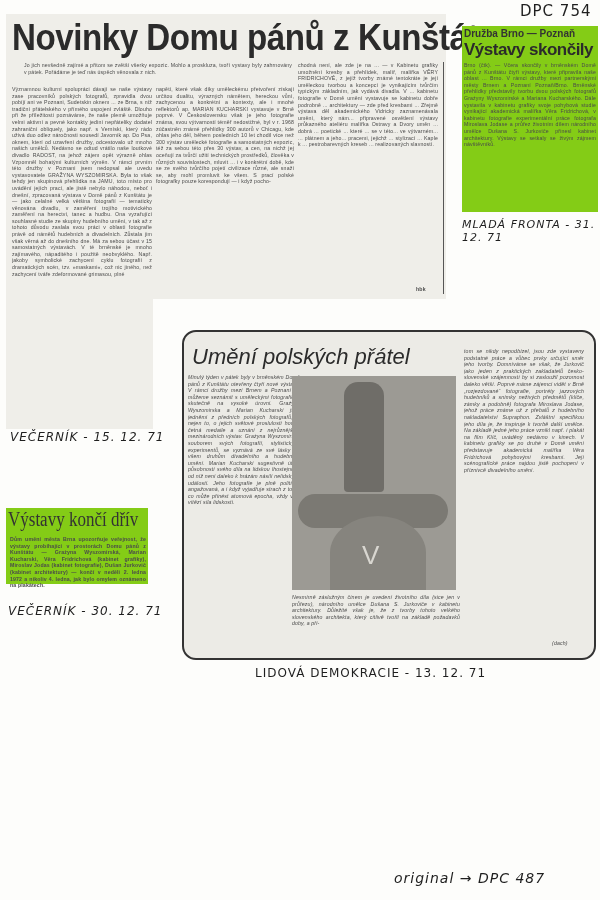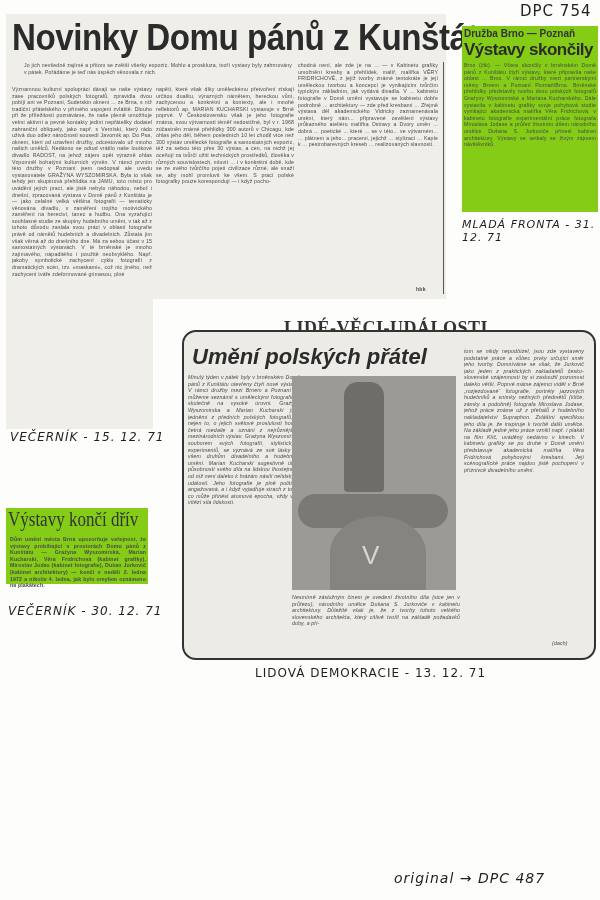--- a/index.html
+++ b/index.html
@@ -38,23 +38,22 @@
   <span>MLADÁ FRONTA - 31. 12. 71</span>
 </div>
 
 <div class="clip" style="left:6px;top:508px;width:142px;height:76px;">
   <div style="position:absolute;left:2px;top:0px;font-family:'Liberation Serif',serif;font-size:20px;color:#333;white-space:nowrap;transform:scaleX(0.85);transform-origin:left;">Výstavy končí dřív</div>
   <div class="txt col" style="left:4px;top:28px;width:136px;height:78px;font-weight:bold;">Dům umění města Brna upozorňuje veřejnost, že výstavy probíhající v prostorách Domu pánů z Kunštátu — Grażyna Wyszomirská, Marian Kucharski, Věra Fridrichová (kabinet grafiky), Miroslav Jodas (kabinet fotografie), Dušan Jurkovič (kabinet architektury) — končí v neděli 2. ledna 1972 a nikoliv 4. ledna, jak bylo omylem oznámeno na plakátech.</div>
 </div>
 <div class="hand" style="left:8px;top:604px;font-size:12px;">VEČERNÍK - 30. 12. 71</div>
 
 <div class="clip" style="left:180px;top:318px;width:418px;height:344px;background:#fdfdfb;">
-  <div style="position:absolute;left:104px;top:0px;font-family:'Liberation Serif',serif;font-weight:bold;font-size:18px;color:#333;text-decoration:underline;letter-spacing:0.5px;white-space:nowrap;">LIDÉ-VĚCI-UDÁLOSTI</div>
   <div style="position:absolute;left:2px;top:12px;width:410px;height:326px;border:2px solid #333;border-radius:14px;background:#ecebe6;"></div>
-  <div style="position:absolute;left:12px;top:26px;font-family:'Liberation Sans',sans-serif;font-weight:bold;font-style:italic;font-size:22px;color:#2b2b2b;white-space:nowrap;">Umění polských přátel</div>
+  <div style="position:absolute;left:12px;top:26px;font-family:'Liberation Sans',sans-serif;font-weight:normal;font-style:italic;font-size:22px;color:#2b2b2b;white-space:nowrap;">Umění polských přátel</div>
   <div class="txt col" style="left:8px;top:56px;width:112px;height:272px;font-style:italic;">Minulý týden v pátek byly v brněnském Domě pánů z Kunštátu otevřeny čtyři nové výstavy. V rámci družby mezi Brnem a Poznaní se můžeme seznámit s uměleckými fotografiemi skutečně na vysoké úrovni. Grażyna Wyszomirska a Marian Kucharski jsou jedněmi z předních polských fotografů, a nejen to, o jejich světové proslulosti hovoří četná medaile a uznání z nejrůznějších mezinárodních výstav. Grażyna Wyszomirska souborem svých fotografií, stylistických experimentů, se vyznává ze své lásky ke všem druhům divadelního a hudebního umění. Marian Kucharski sugestivně útočí působností svého díla na lidskou lhostejnost, od níž není daleko k hrázám násilí nelidských událostí. Jeho fotografie je plně politicky angažovaná, a i když vyjadřuje strach z toho, co může přinést atomová epocha, vždy v ní vítězí síla lidskosti.</div>
   <div class="photo" style="left:112px;top:58px;width:164px;height:214px;">
     <div style="position:absolute;left:52px;top:6px;width:40px;height:110px;background:#6f6d68;border-radius:14px 14px 4px 4px;"></div>
     <div style="position:absolute;left:6px;top:118px;width:150px;height:34px;background:#7b7973;border-radius:20px;"></div>
     <div style="position:absolute;left:38px;top:140px;width:96px;height:74px;background:#86847e;border-radius:50% 50% 0 0;"></div>
     <div style="position:absolute;left:70px;top:164px;font-family:'Liberation Sans',sans-serif;font-size:26px;color:#d8d6d0;">V</div>
   </div>
   <div class="txt col" style="left:112px;top:276px;width:168px;height:56px;font-style:italic;">Nesmírně záslužným činem je uvedení životního díla (sice jen v průřezu), národního umělce Dušana S. Jurkoviče v kabinetu architektury. Důležité však je, že z tvorby tohoto velkého slovenského architekta, který citlivě tvořil na základě požadavků doby, a při-</div>
   <div class="txt col" style="left:284px;top:30px;width:120px;height:296px;font-style:italic;">tom se nikdy nepodbízel, jsou zde vystaveny podstatné práce a vůbec prvky určující směr jeho tvorby. Domníváme se však, že Jurkovič jako jeden z praktických zakladatelů česko-slovenské vzájemnosti by si zasloužil pozornost daleko větší. Poprvé máme zájemci vidět v Brně „rozjezdované“ fotografie, portréty jazzových hudebníků a snímky neživých předmětů (klíče, zámky a podobně) fotografa Miroslava Jodase, jehož práce známe už z přebalů z hudebního nakladatelství Supraphon. Zvláštní specifikou jeho díla je, že inspiruje k tvorbě další umělce. Na základě jedné jeho práce vznikl např. i plakát na film Klíč, uváděný nedávno v kinech. V kabinetu grafiky se po druhé v Domě umění představuje akademická malířka Věra Fridrichová pohybovými kresbami. Její scénografické práce najdou jistě pochopení v příznivcě divadelního umění.</div>
   <div class="txt" style="position:absolute;left:372px;top:322px;font-style:italic;">(dach)</div>

